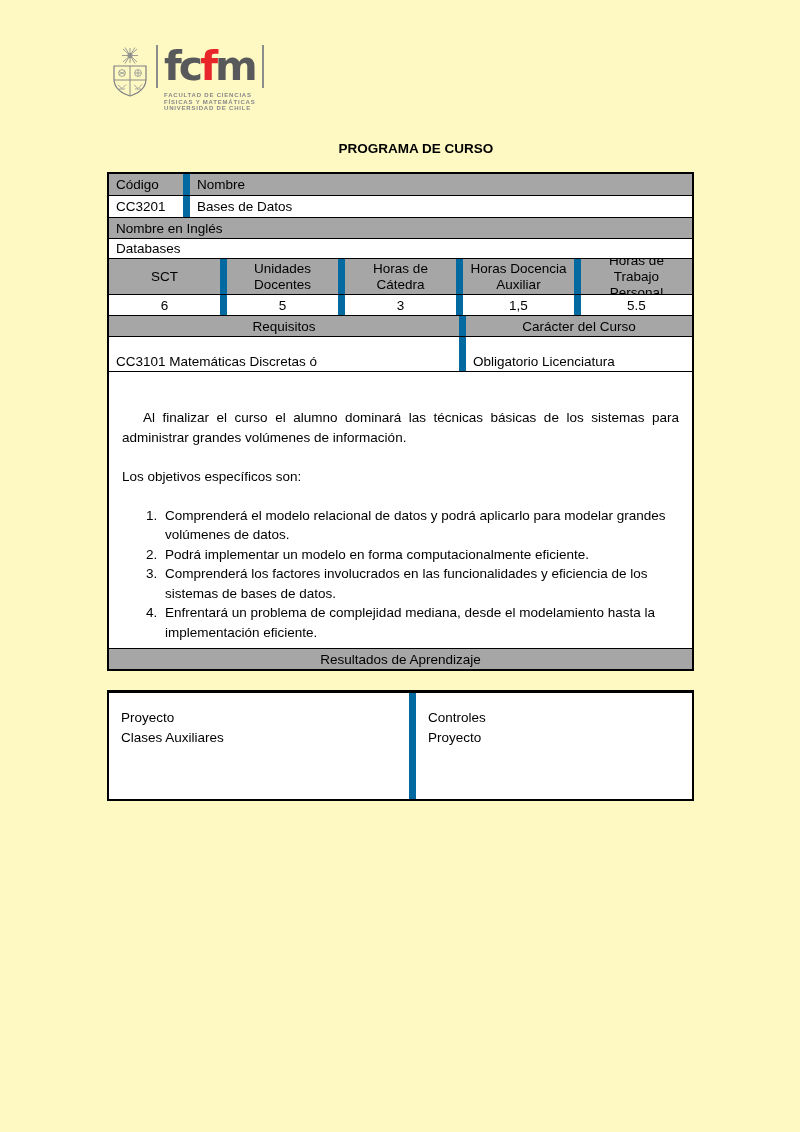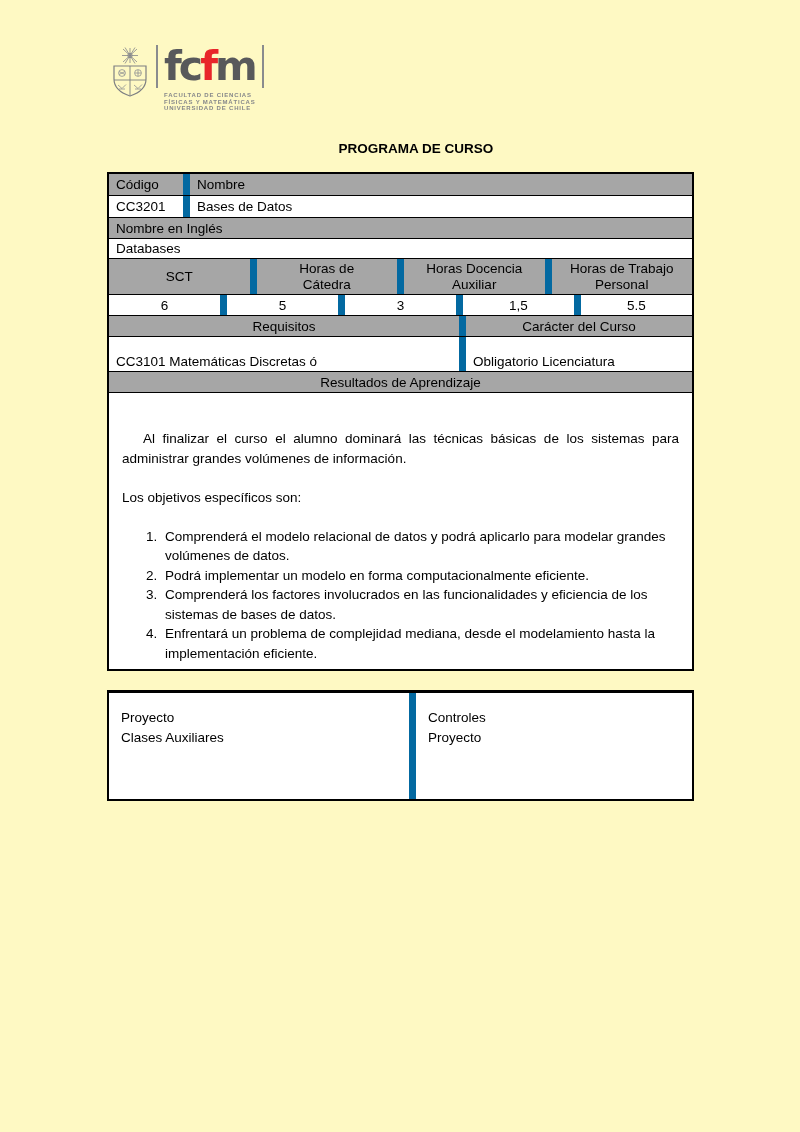--- a/index.html
+++ b/index.html
@@ -135,20 +135,26 @@
 
     <div class="tr gray h35">
       <div class="td first c5 center">
         <div class="hdr2">
           <div>SCT</div>
           <div></div>
         </div>
       </div>
       <div class="td c5 center">
         <div class="hdr2">
+          <div>Unidades</div>
+          <div>Docentes</div>
+        </div>
+      </div>
+      <div class="td c5 center">
+        <div class="hdr2">
           <div>Horas de</div>
           <div>Cátedra</div>
         </div>
       </div>
       <div class="td c5 center">
         <div class="hdr2">
           <div>Horas Docencia</div>
           <div>Auxiliar</div>
         </div>
       </div>
@@ -176,39 +182,39 @@
     <div class="tr h34">
       <div class="td first w350 top">
         <div class="two-line">
           <div>CC3101 Matemáticas Discretas  ó</div>
           <div>FI2002 Electromagnetismo</div>
         </div>
       </div>
       <div class="td flex1 top">
         <div class="two-line">Obligatorio Licenciatura</div>
       </div>
-    </div>
-
-    <div class="tr gray h20">
-      <div class="td first flex1 center">Resultados de Aprendizaje</div>
     </div>
 
     <div class="tr h276">
       <div class="td first flex1 results-body">
         <p class="intro">Al finalizar el curso el alumno dominará las técnicas básicas de los sistemas para administrar  grandes volúmenes de información.</p>
         <p class="obj-label">Los objetivos específicos son:</p>
         <ol class="objectives">
           <li>Comprenderá el modelo relacional de datos  y podrá aplicarlo para modelar grandes volúmenes de datos.</li>
           <li>Podrá implementar un modelo en forma computacionalmente eficiente.</li>
           <li>Comprenderá los factores involucrados en las funcionalidades y eficiencia de los sistemas de bases de datos.</li>
           <li>Enfrentará  un problema de complejidad mediana, desde el  modelamiento hasta la implementación eficiente.</li>
         </ol>
       </div>
     </div>
 
+    <div class="tr gray h20">
+      <div class="td first flex1 center">Resultados de Aprendizaje</div>
+    </div>
+
   </div>
 
   <div class="tbl bottom-tbl">
 
 
     <div class="tr h106">
       <div class="td first w300 body-list">
         <div>Proyecto</div>
         <div>Clases Auxiliares</div>
       </div>

